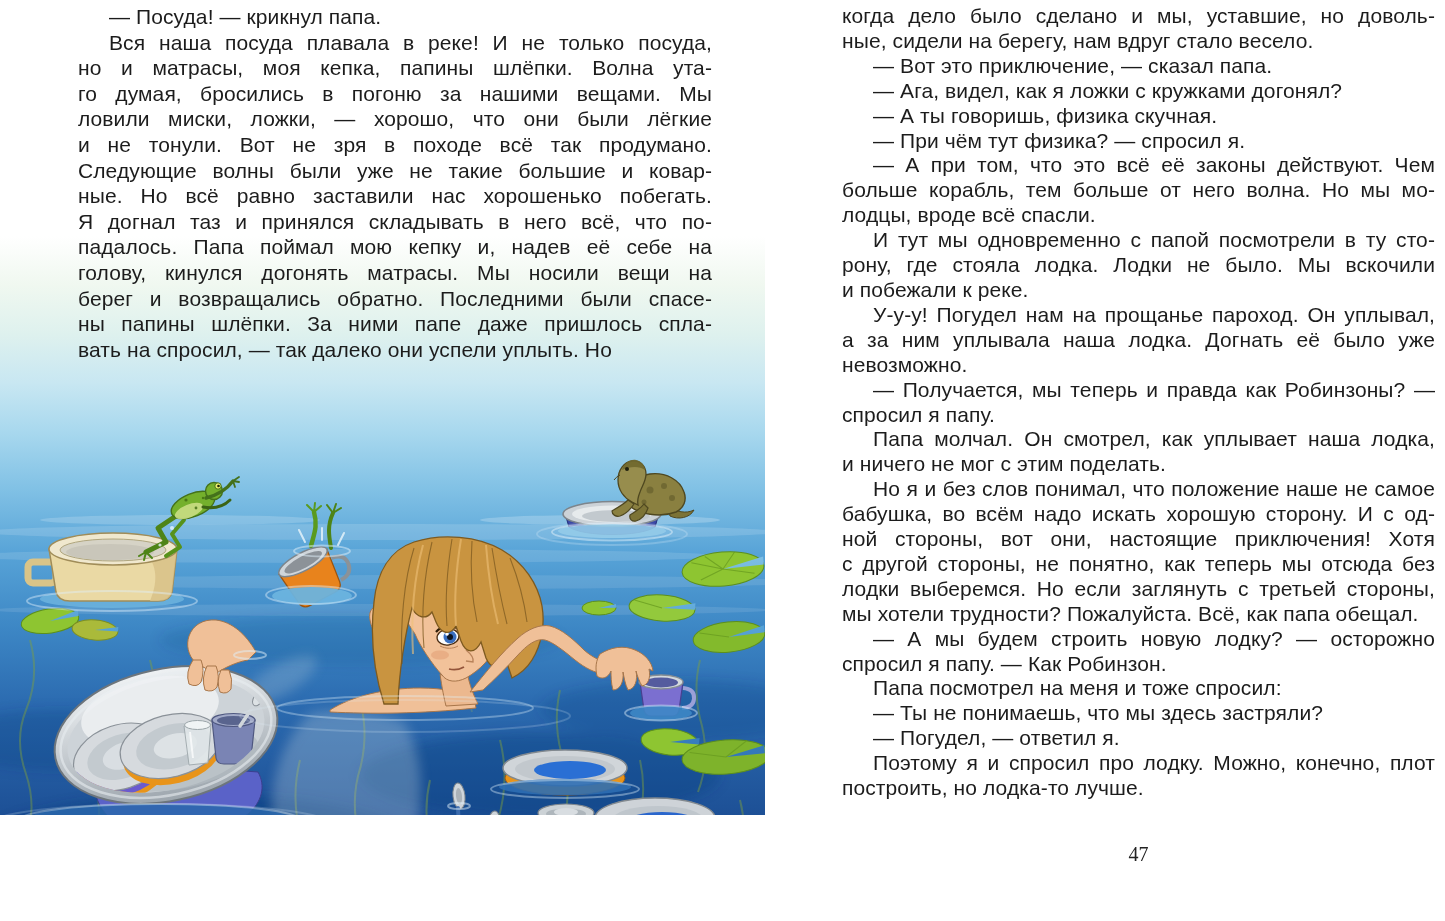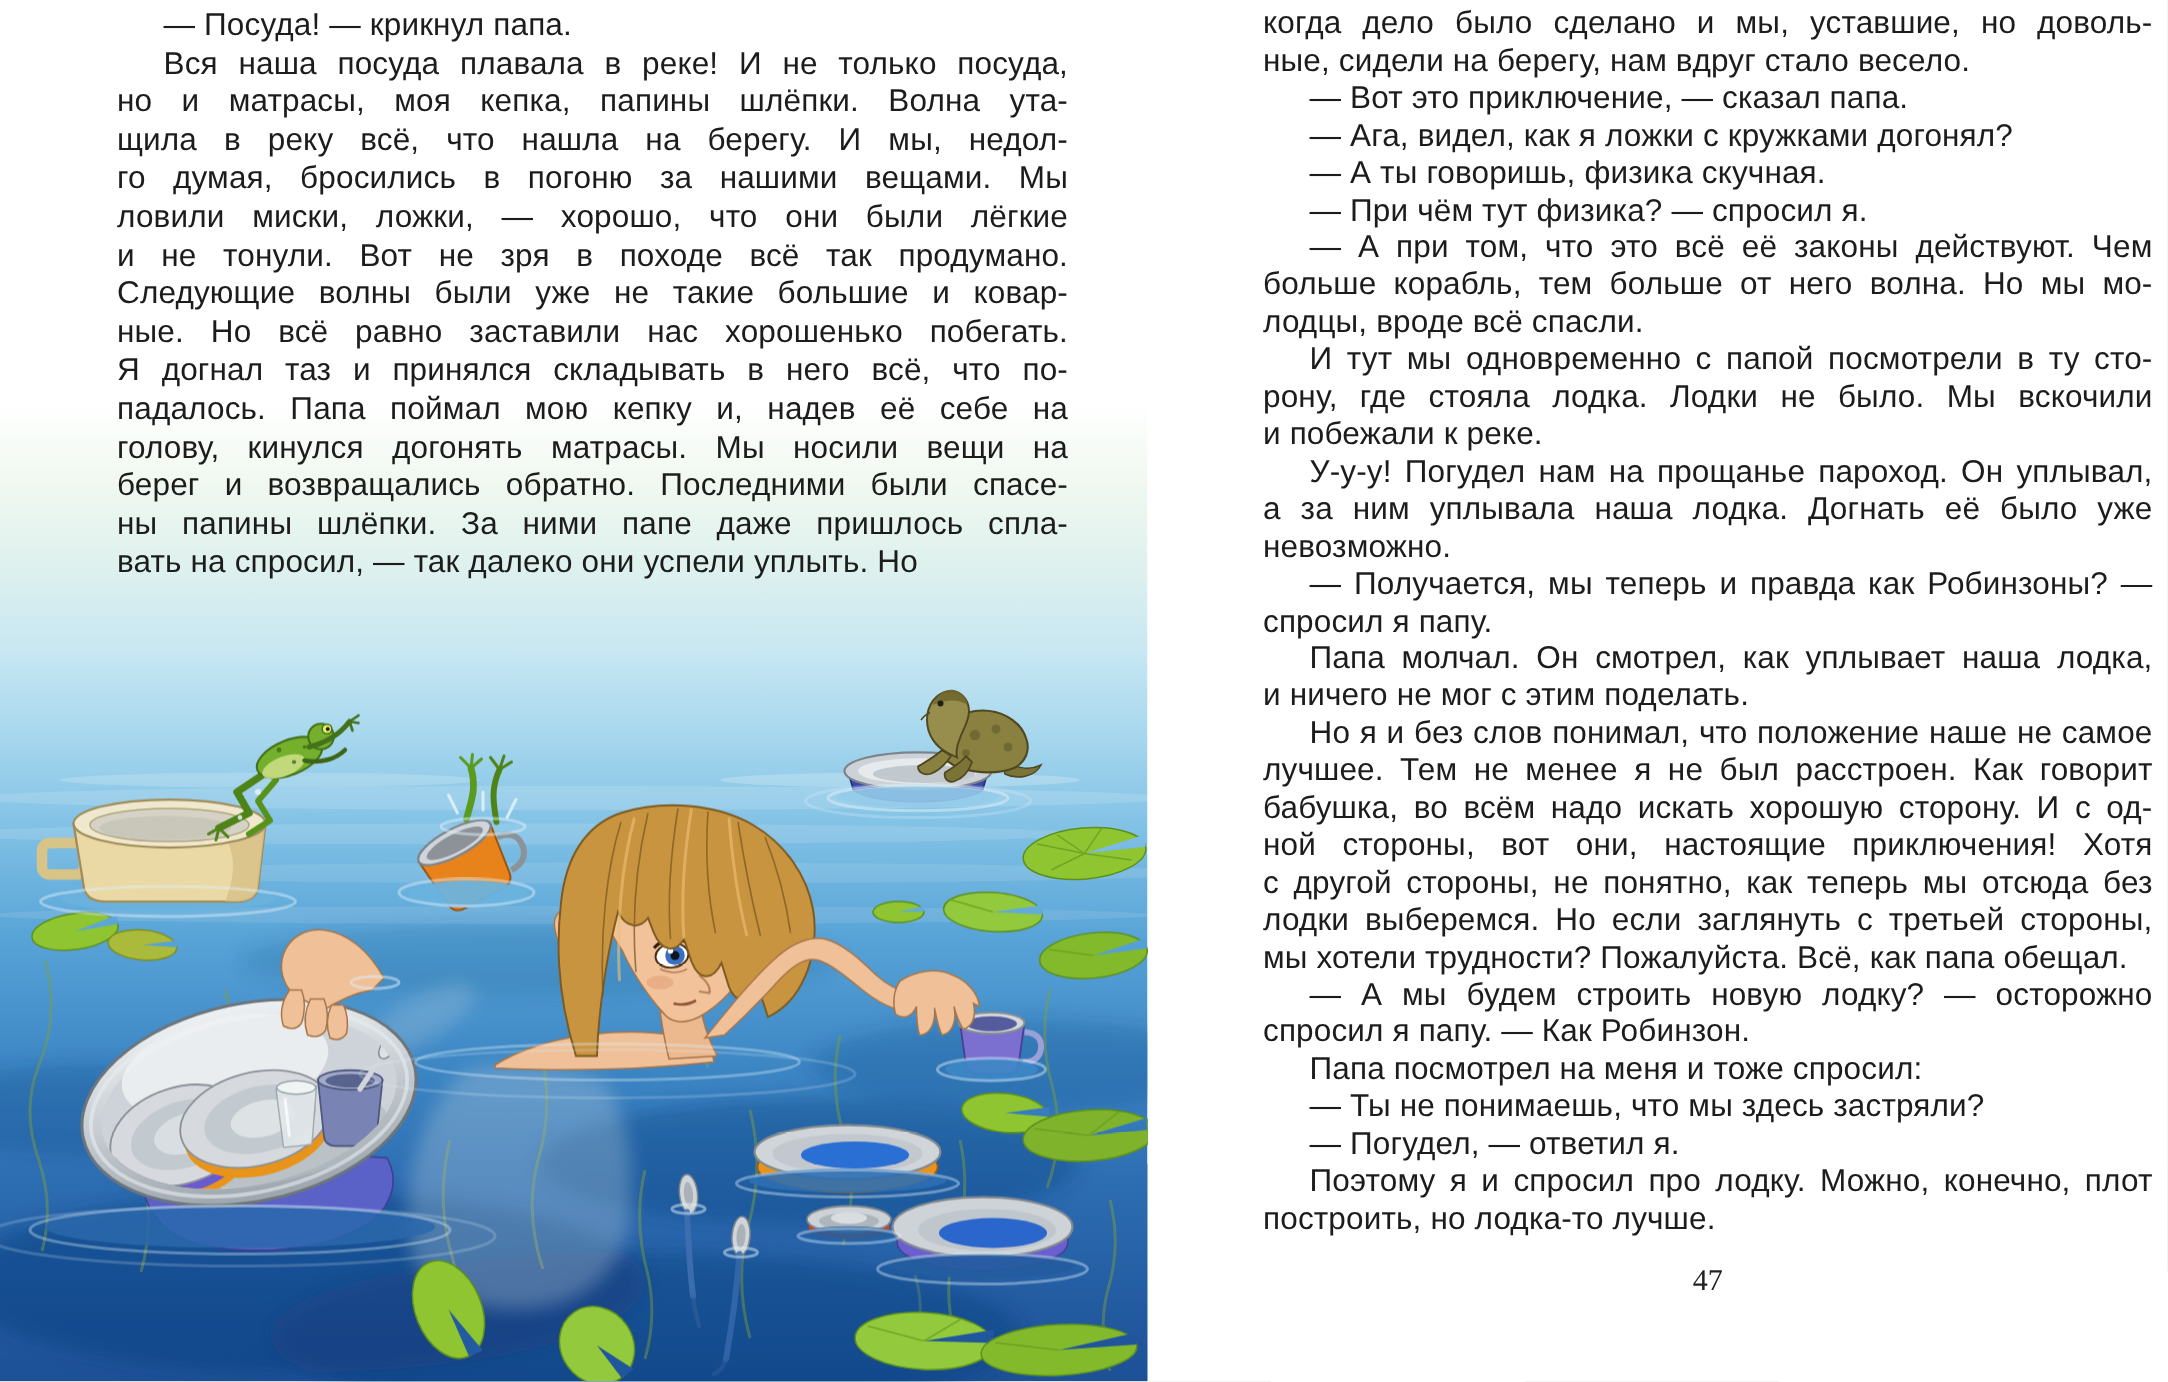--- a/index.html
+++ b/index.html
@@ -1,18 +1,18 @@
 <!DOCTYPE html>
 <html><head>
 <meta charset="utf-8">
 <style>
   html,body{margin:0;padding:0;background:#e9e9e9;}
   .spread{position:relative;width:1445px;height:921px;background:#ffffff;overflow:hidden;
           font-family:"Liberation Sans",sans-serif;color:#1c1c1c;}
-  .page-left{position:absolute;left:0;top:0;width:765px;height:921px;overflow:hidden;
+  .page-left{position:absolute;left:0;top:0;width:765px;height:815px;overflow:hidden;
     background:linear-gradient(180deg,#ffffff 0%,#ffffff 29%,#f0f8f0 35%,#def1ee 41%,
       #c8e7f2 47%,#a8d8ee 53%,#81c1e5 60%,#57a3d7 68%,#3d87c5 77%,#2c6cb1 86%,#1d5096 100%);}
   .page-right{position:absolute;left:765px;top:0;width:680px;height:776px;background:#ffffff;}
   .illu{position:absolute;left:0;top:0;width:765px;height:921px;display:block;}
   .text-block{position:absolute;font-size:21px;letter-spacing:.1px;}
   .left-text{left:78px;top:4px;width:634px;line-height:25.6px;}
   .right-text{left:77px;top:4px;width:593px;line-height:24.9px;}
   .line{text-align:justify;text-align-last:justify;white-space:nowrap;}
   .line.last{text-align-last:left;}
   .line.indent{text-indent:31px;}
@@ -356,21 +356,20 @@
       </g>
     </svg>
 
     <div class="text-block left-text">
         <div class="para">
           <div class="line last indent">— Посуда! — крикнул папа.</div>
         </div>
         <div class="para">
           <div class="line indent">Вся наша посуда плавала в реке! И не только посуда,</div>
           <div class="line">но и матрасы, моя кепка, папины шлёпки. Волна ута-</div>
-          <div class="line">щила в реку всё, что нашла на берегу. И мы, недол-</div>
           <div class="line">го думая, бросились в погоню за нашими вещами. Мы</div>
           <div class="line">ловили миски, ложки, — хорошо, что они были лёгкие</div>
           <div class="line">и не тонули. Вот не зря в походе всё так продумано.</div>
           <div class="line">Следующие волны были уже не такие большие и ковар-</div>
           <div class="line">ные. Но всё равно заставили нас хорошенько побегать.</div>
           <div class="line">Я догнал таз и принялся складывать в него всё, что по-</div>
           <div class="line">падалось. Папа поймал мою кепку и, надев её себе на</div>
           <div class="line">голову, кинулся догонять матрасы. Мы носили вещи на</div>
           <div class="line">берег и возвращались обратно. Последними были спасе-</div>
           <div class="line">ны папины шлёпки. За ними папе даже пришлось спла-</div>
@@ -415,21 +414,20 @@
         <div class="para">
           <div class="line indent">— Получается, мы теперь и правда как Робинзоны? —</div>
           <div class="line last">спросил я папу.</div>
         </div>
         <div class="para">
           <div class="line indent">Папа молчал. Он смотрел, как уплывает наша лодка,</div>
           <div class="line last">и ничего не мог с этим поделать.</div>
         </div>
         <div class="para">
           <div class="line indent">Но я и без слов понимал, что положение наше не самое</div>
-          <div class="line">лучшее. Тем не менее я не был расстроен. Как говорит</div>
           <div class="line">бабушка, во всём надо искать хорошую сторону. И с од-</div>
           <div class="line">ной стороны, вот они, настоящие приключения! Хотя</div>
           <div class="line">с другой стороны, не понятно, как теперь мы отсюда без</div>
           <div class="line">лодки выберемся. Но если заглянуть с третьей стороны,</div>
           <div class="line last">мы хотели трудности? Пожалуйста. Всё, как папа обещал.</div>
         </div>
         <div class="para">
           <div class="line indent">— А мы будем строить новую лодку? — осторожно</div>
           <div class="line last">спросил я папу. — Как Робинзон.</div>
         </div>

